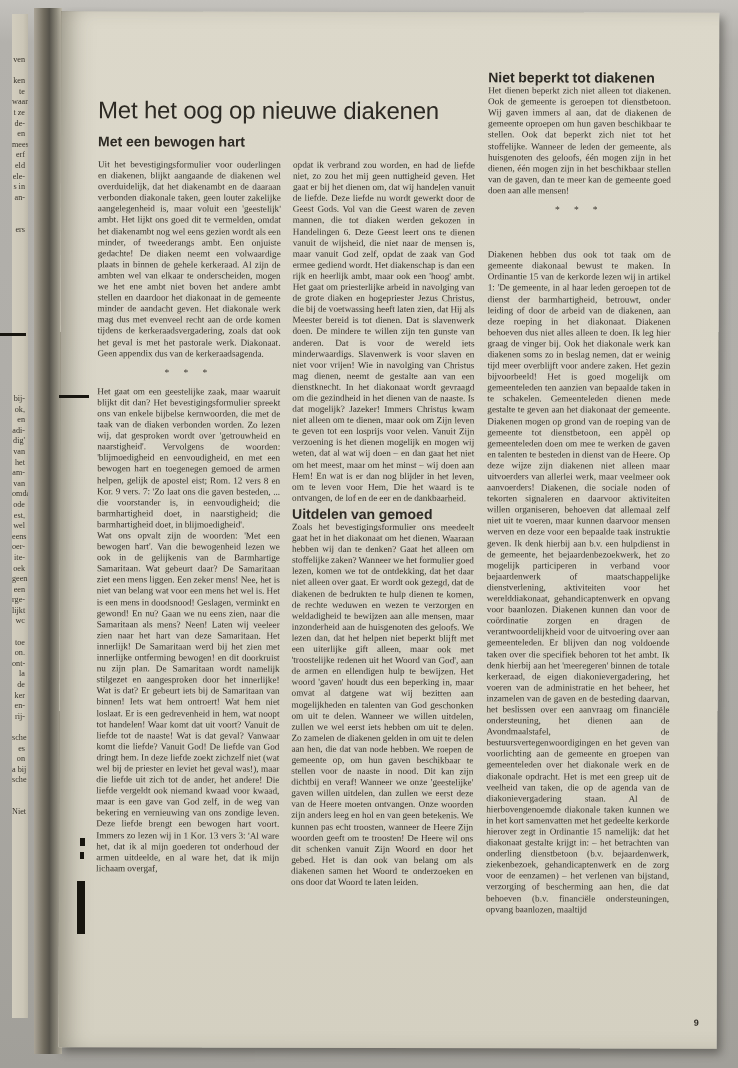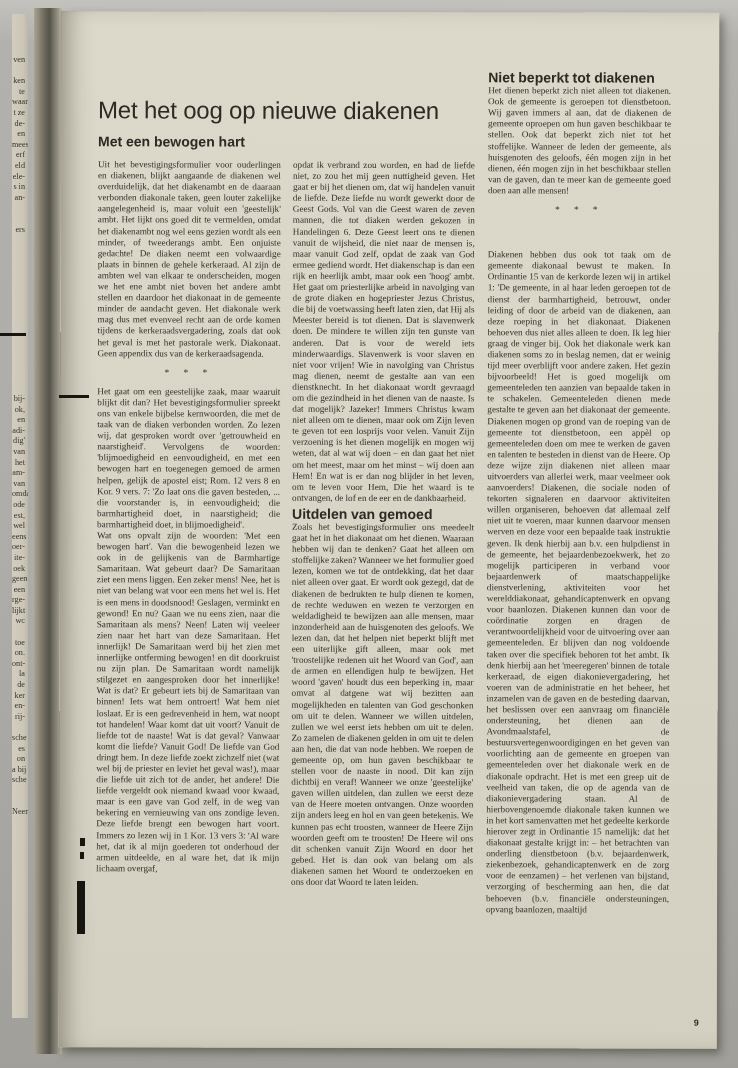--- a/index.html
+++ b/index.html
@@ -123,21 +123,21 @@
       <div class="frag">en-</div>
       <div class="frag">rij-</div>
       <div class="frag"></div>
       <div class="frag">sche</div>
       <div class="frag">es</div>
       <div class="frag">on</div>
       <div class="frag">a bij</div>
       <div class="frag">sche</div>
       <div class="frag"></div>
       <div class="frag"></div>
-      <div class="frag">Neen</div>
+      <div class="frag">Niet</div>
     </div>
 
   <div class="gutter"></div>
 
   <div class="main-page">
 
     <div class="article-header">
       <h1 class="title">Met het oog op nieuwe diakenen</h1>
       <h2 class="subtitle">Met een bewogen hart</h2>
     </div>

